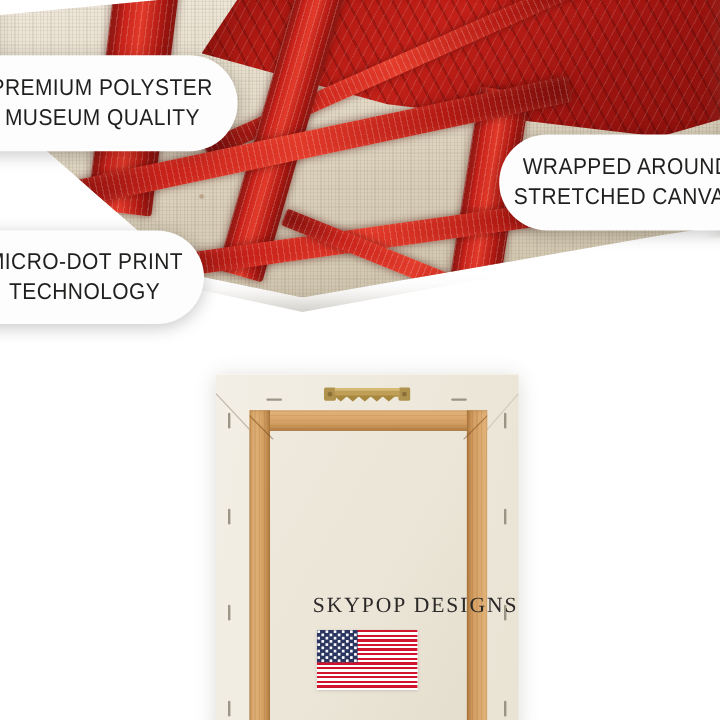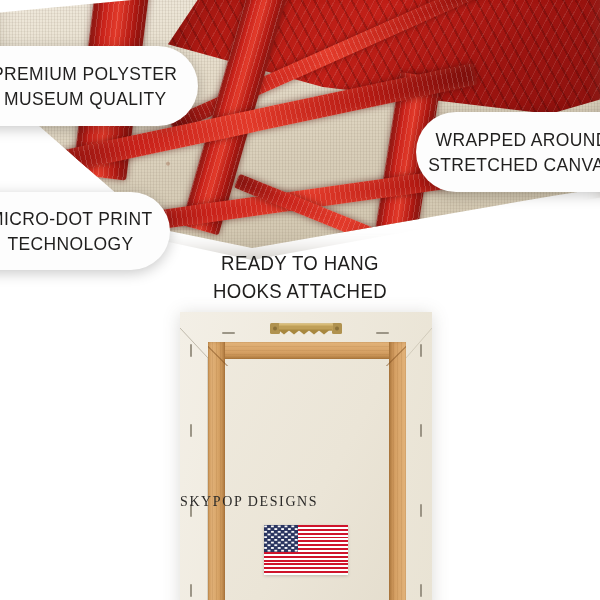--- a/index.html
+++ b/index.html
@@ -261,23 +261,23 @@
   }
   .staple.h { width: 13px; height: 2px; }
   .staple.v { width: 2px;  height: 13px; }
 
   
   .brand {
     position: absolute;
     left: 0;
     right: 0;
     top: 182px;
-    text-align: left;
+    text-align: right;
     font-family: "Liberation Serif", serif;
-    font-size: 14px;
+    font-size: 18px;
     letter-spacing: 1.6px;
     color: #2b2a28;
   }
   
   .flag {
     position: absolute;
     left: 50%;
     top: 213px;
     transform: translateX(-50%);
     width: 84px;
@@ -340,24 +340,20 @@
   <div class="badge badge-wrapped">
     <div class="line">WRAPPED AROUND</div>
     <div class="line">STRETCHED CANVAS</div>
   </div>
 
   <div class="badge badge-microdot">
     <div class="line">MICRO-DOT PRINT</div>
     <div class="line">TECHNOLOGY</div>
   </div>
 
-  <div class="hang-text">
-    <div class="line">READY TO HANG</div>
-    <div class="line">HOOKS ATTACHED</div>
-  </div>
 
   <div class="canvas-back">
 
     <div class="canvas-inner"></div>
 
     <svg class="fold-line" viewBox="0 0 252 300" preserveAspectRatio="none">
       <path d="M 0 16 L 28 46 L 28 300" fill="none" stroke="rgba(150,142,124,.55)" stroke-width="1"></path>
       <path d="M 252 16 L 226 46" fill="none" stroke="rgba(150,142,124,.30)" stroke-width="1"></path>
     </svg>
 

